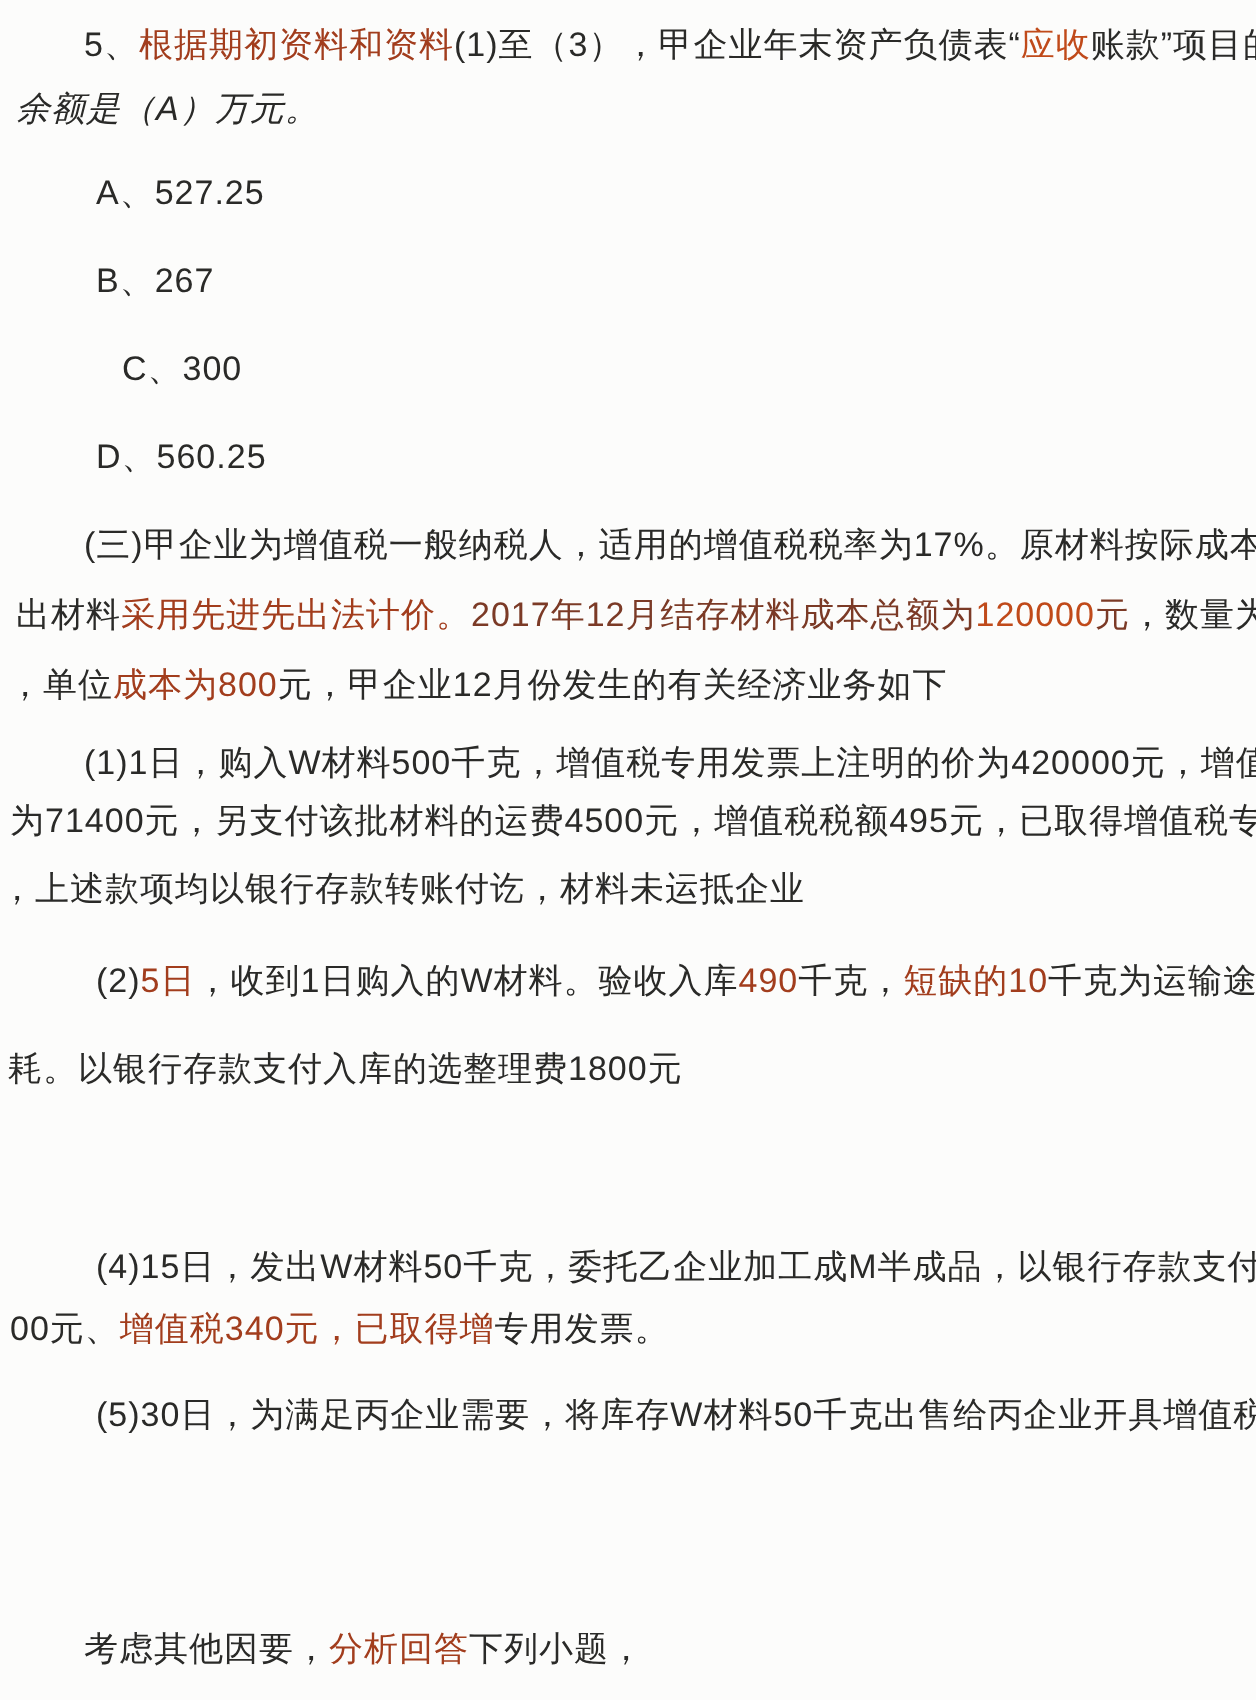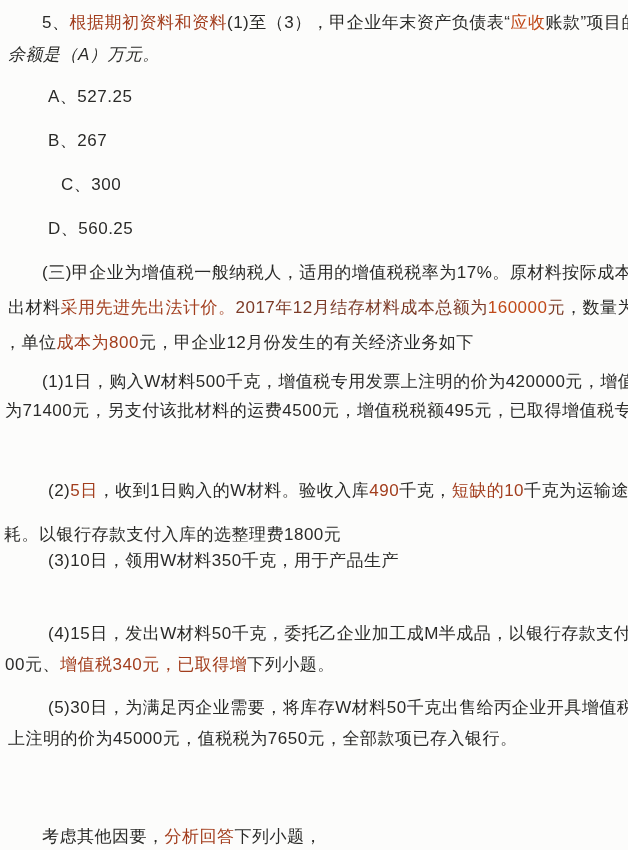--- a/index.html
+++ b/index.html
@@ -61,62 +61,59 @@
 
   <div class="line" style="top:218px;left:48px;">
     <span class="seg">D、560.25</span>
   </div>
 
   <div class="line" style="top:262px;left:42px;">
     <span class="seg">(三)甲企业为增值税一般纳税人，适用的增值税税率为17%。原材料按际成本核算</span>
   </div>
 
   <div class="line" style="top:297px;left:8px;">
-    <span class="seg">出材料</span><span class="seg red">采用先进先出法计价。</span><span class="seg darkred">2017年12月结存材料成本总额为</span><span class="seg red2">160000</span><span class="seg darkred">元</span><span class="seg">，数量为200</span>
+    <span class="seg">出材料</span><span class="seg red">采用先进先出法计价。</span><span class="seg darkred">2017年12月结存材料成本总额为</span><span class="seg red2">120000</span><span class="seg darkred">元</span><span class="seg">，数量为200</span>
   </div>
 
   <div class="line" style="top:332px;left:4px;text-align:right;">
     <span class="seg">，单位</span><span class="seg red">成本为800</span><span class="seg">元，甲企业12月份发生的有关经济业务如下</span>
   </div>
 
   <div class="line" style="top:371px;left:42px;">
     <span class="seg">(1)1日，购入W材料500千克，增值税专用发票上注明的价为420000元，增值税税</span>
   </div>
 
   <div class="line" style="top:400px;left:5px;">
     <span class="seg">为71400元，另支付该批材料的运费4500元，增值税税额495元，已取得增值税专用发</span>
   </div>
 
+  <div class="line" style="top:434px;left:0px;">
+    <span class="seg">，上述款项均以银行存款转账付讫，材料未运抵企业</span>
+  </div>
 
   <div class="line" style="top:480px;left:48px;">
     <span class="seg">(2)</span><span class="seg red">5日</span><span class="seg">，收到1日购入的W材料。验收入库</span><span class="seg red">490</span><span class="seg">千克，</span><span class="seg red">短缺的10</span><span class="seg">千克为运输途中合理</span>
   </div>
 
   <div class="line" style="top:524px;left:4px;">
     <span class="seg">耗。以银行存款支付入库的选整理费1800元</span>
   </div>
 
-  <div class="line" style="top:550px;left:48px;">
-    <span class="seg">(3)10日，领用W材料350千克，用于产品生产</span>
-  </div>
 
   <div class="line" style="top:623px;left:48px;">
     <span class="seg">(4)15日，发出W材料50千克，委托乙企业加工成M半成品，以银行存款支付加工费</span>
   </div>
 
   <div class="line" style="top:654px;left:5px;">
-    <span class="seg">00元、</span><span class="seg red">增值税340元，已取得增</span><span class="seg">下列小题。</span>
+    <span class="seg">00元、</span><span class="seg red">增值税340元，已取得增</span><span class="seg">专用发票。</span>
   </div>
 
   <div class="line" style="top:697px;left:48px;">
     <span class="seg">(5)30日，为满足丙企业需要，将库存W材料50千克出售给丙企业开具增值税专用发</span>
   </div>
 
-  <div class="line" style="top:728px;left:8px;">
-    <span class="seg">上注明的价为45000元，值税税为7650元，全部款项已存入银行。</span>
-  </div>
 
 
-  <div class="line" style="top:814px;left:42px;margin-top:12px;">
+  <div class="line" style="top:814px;left:42px;">
     <span class="seg">考虑其他因要，</span><span class="seg red">分析回答</span><span class="seg">下列小题，</span>
   </div>
 
 </div>
 
 </body></html>

